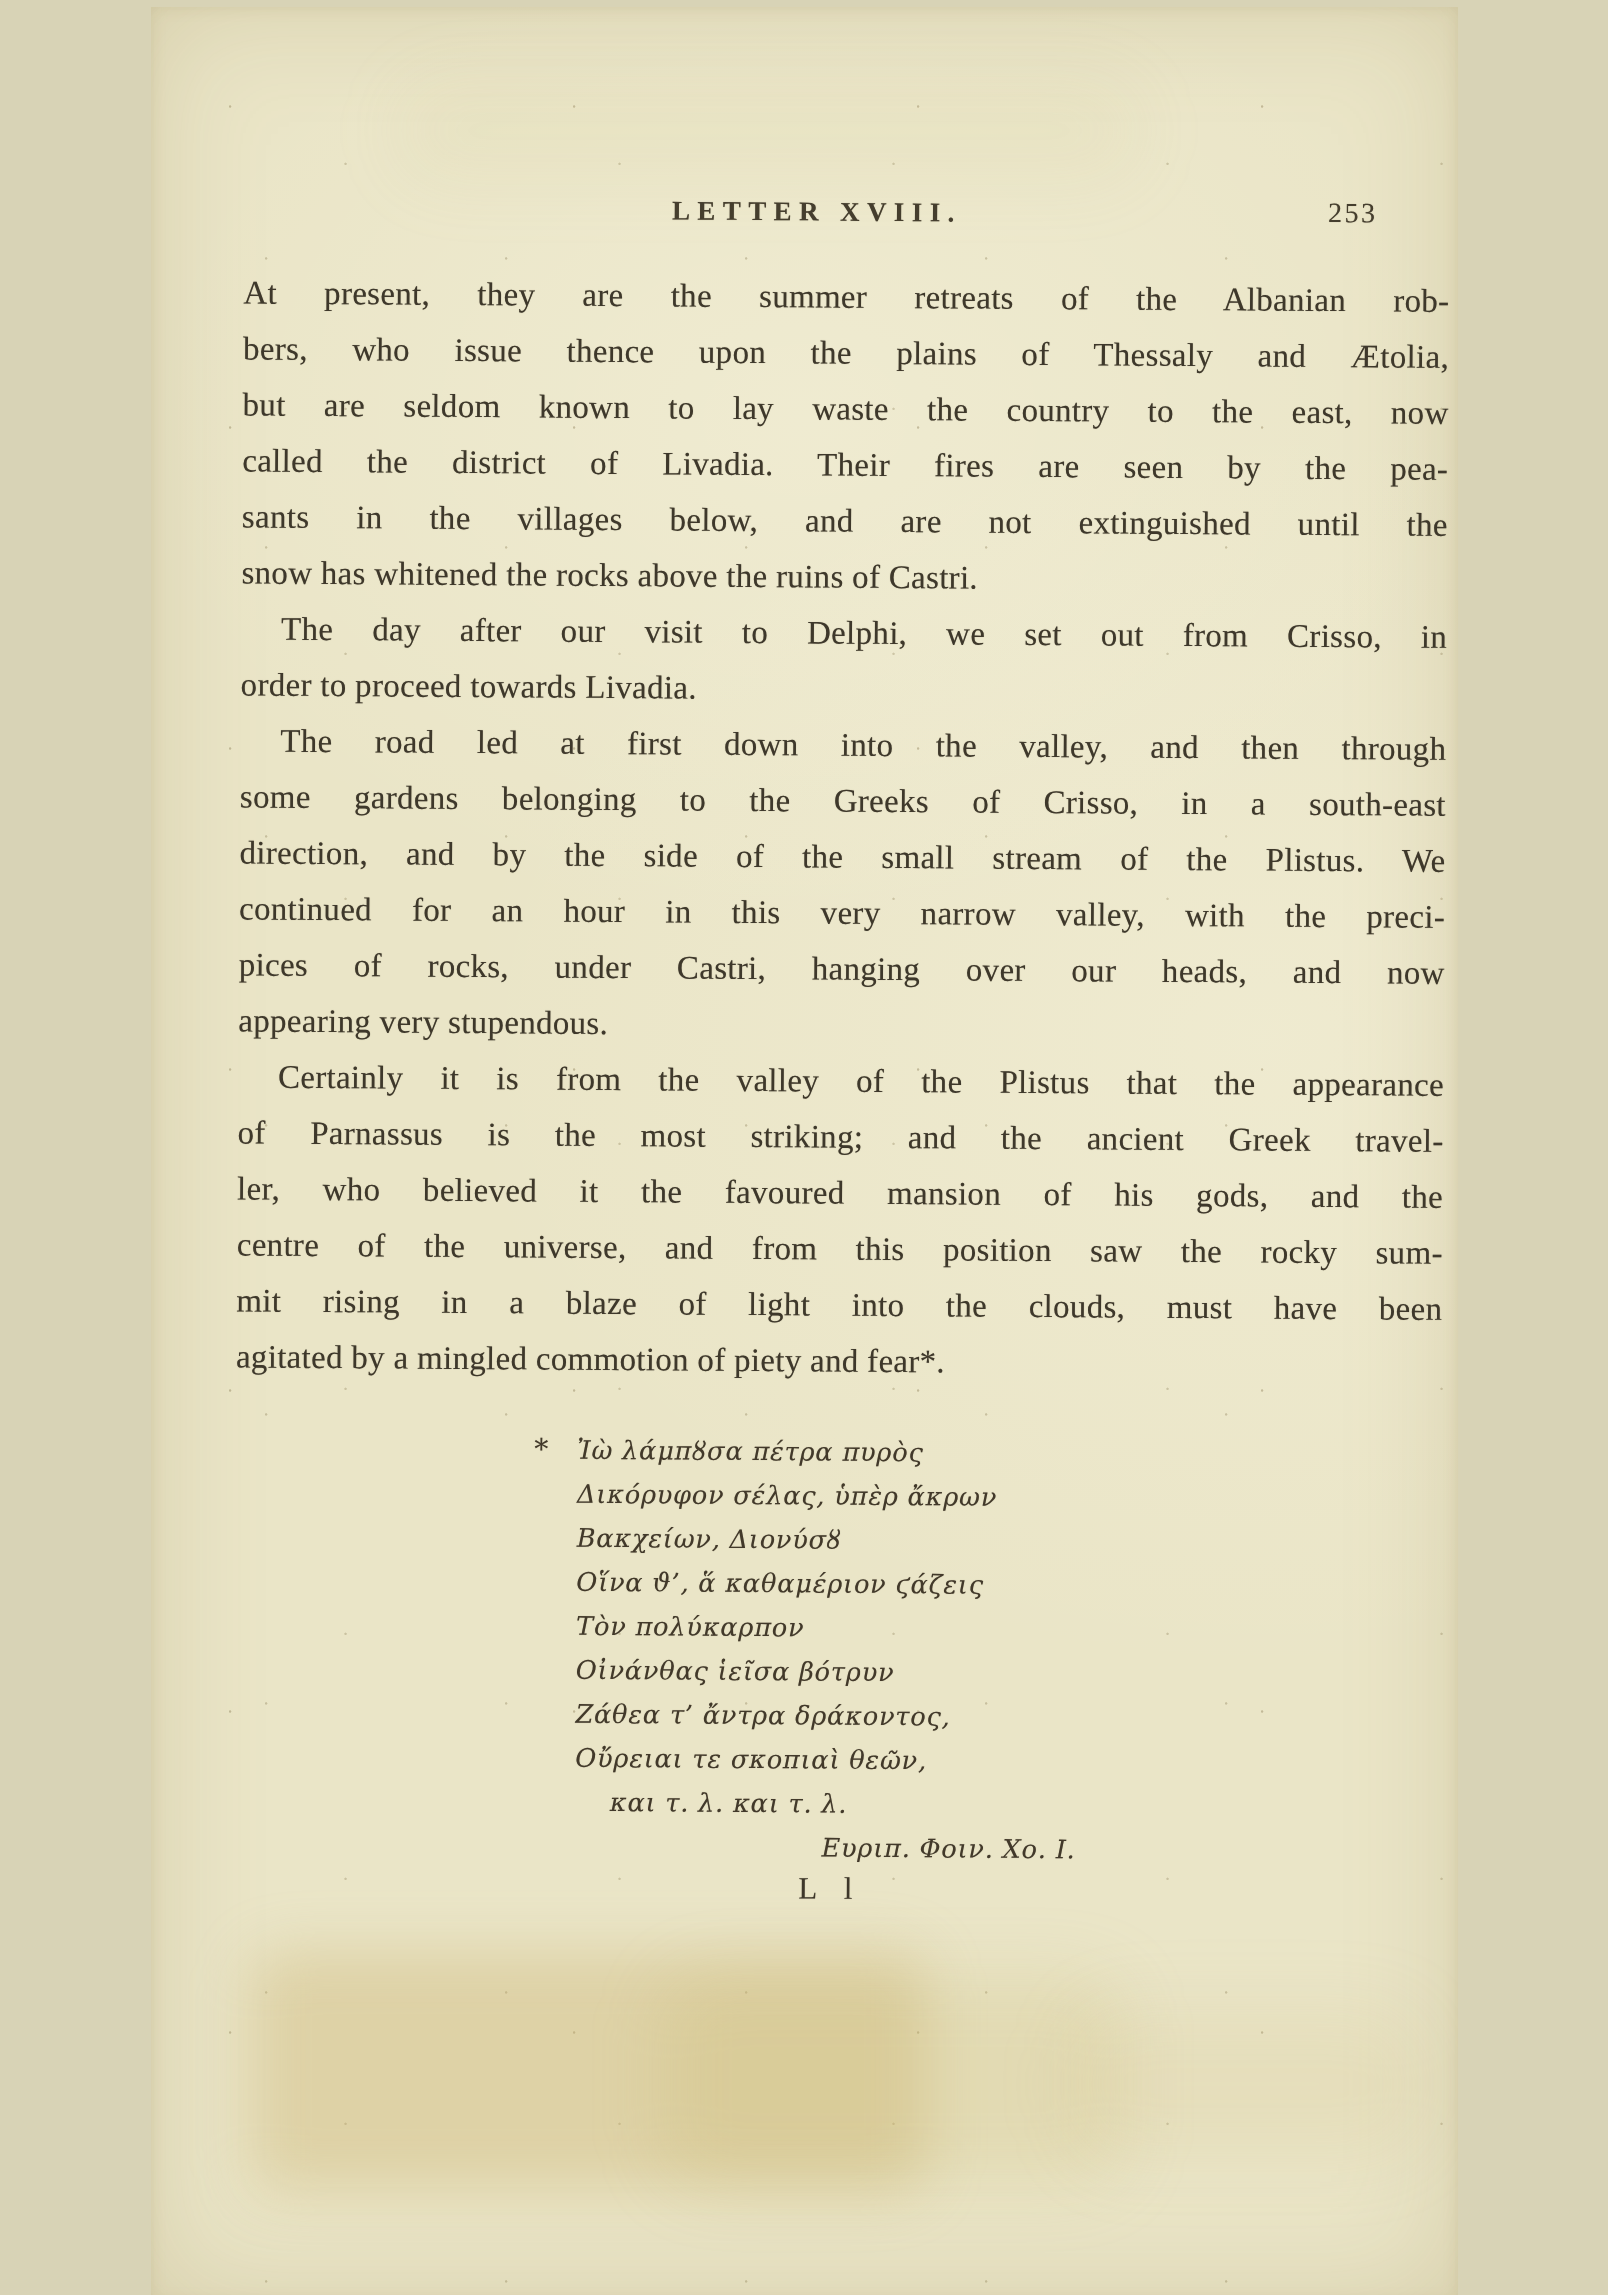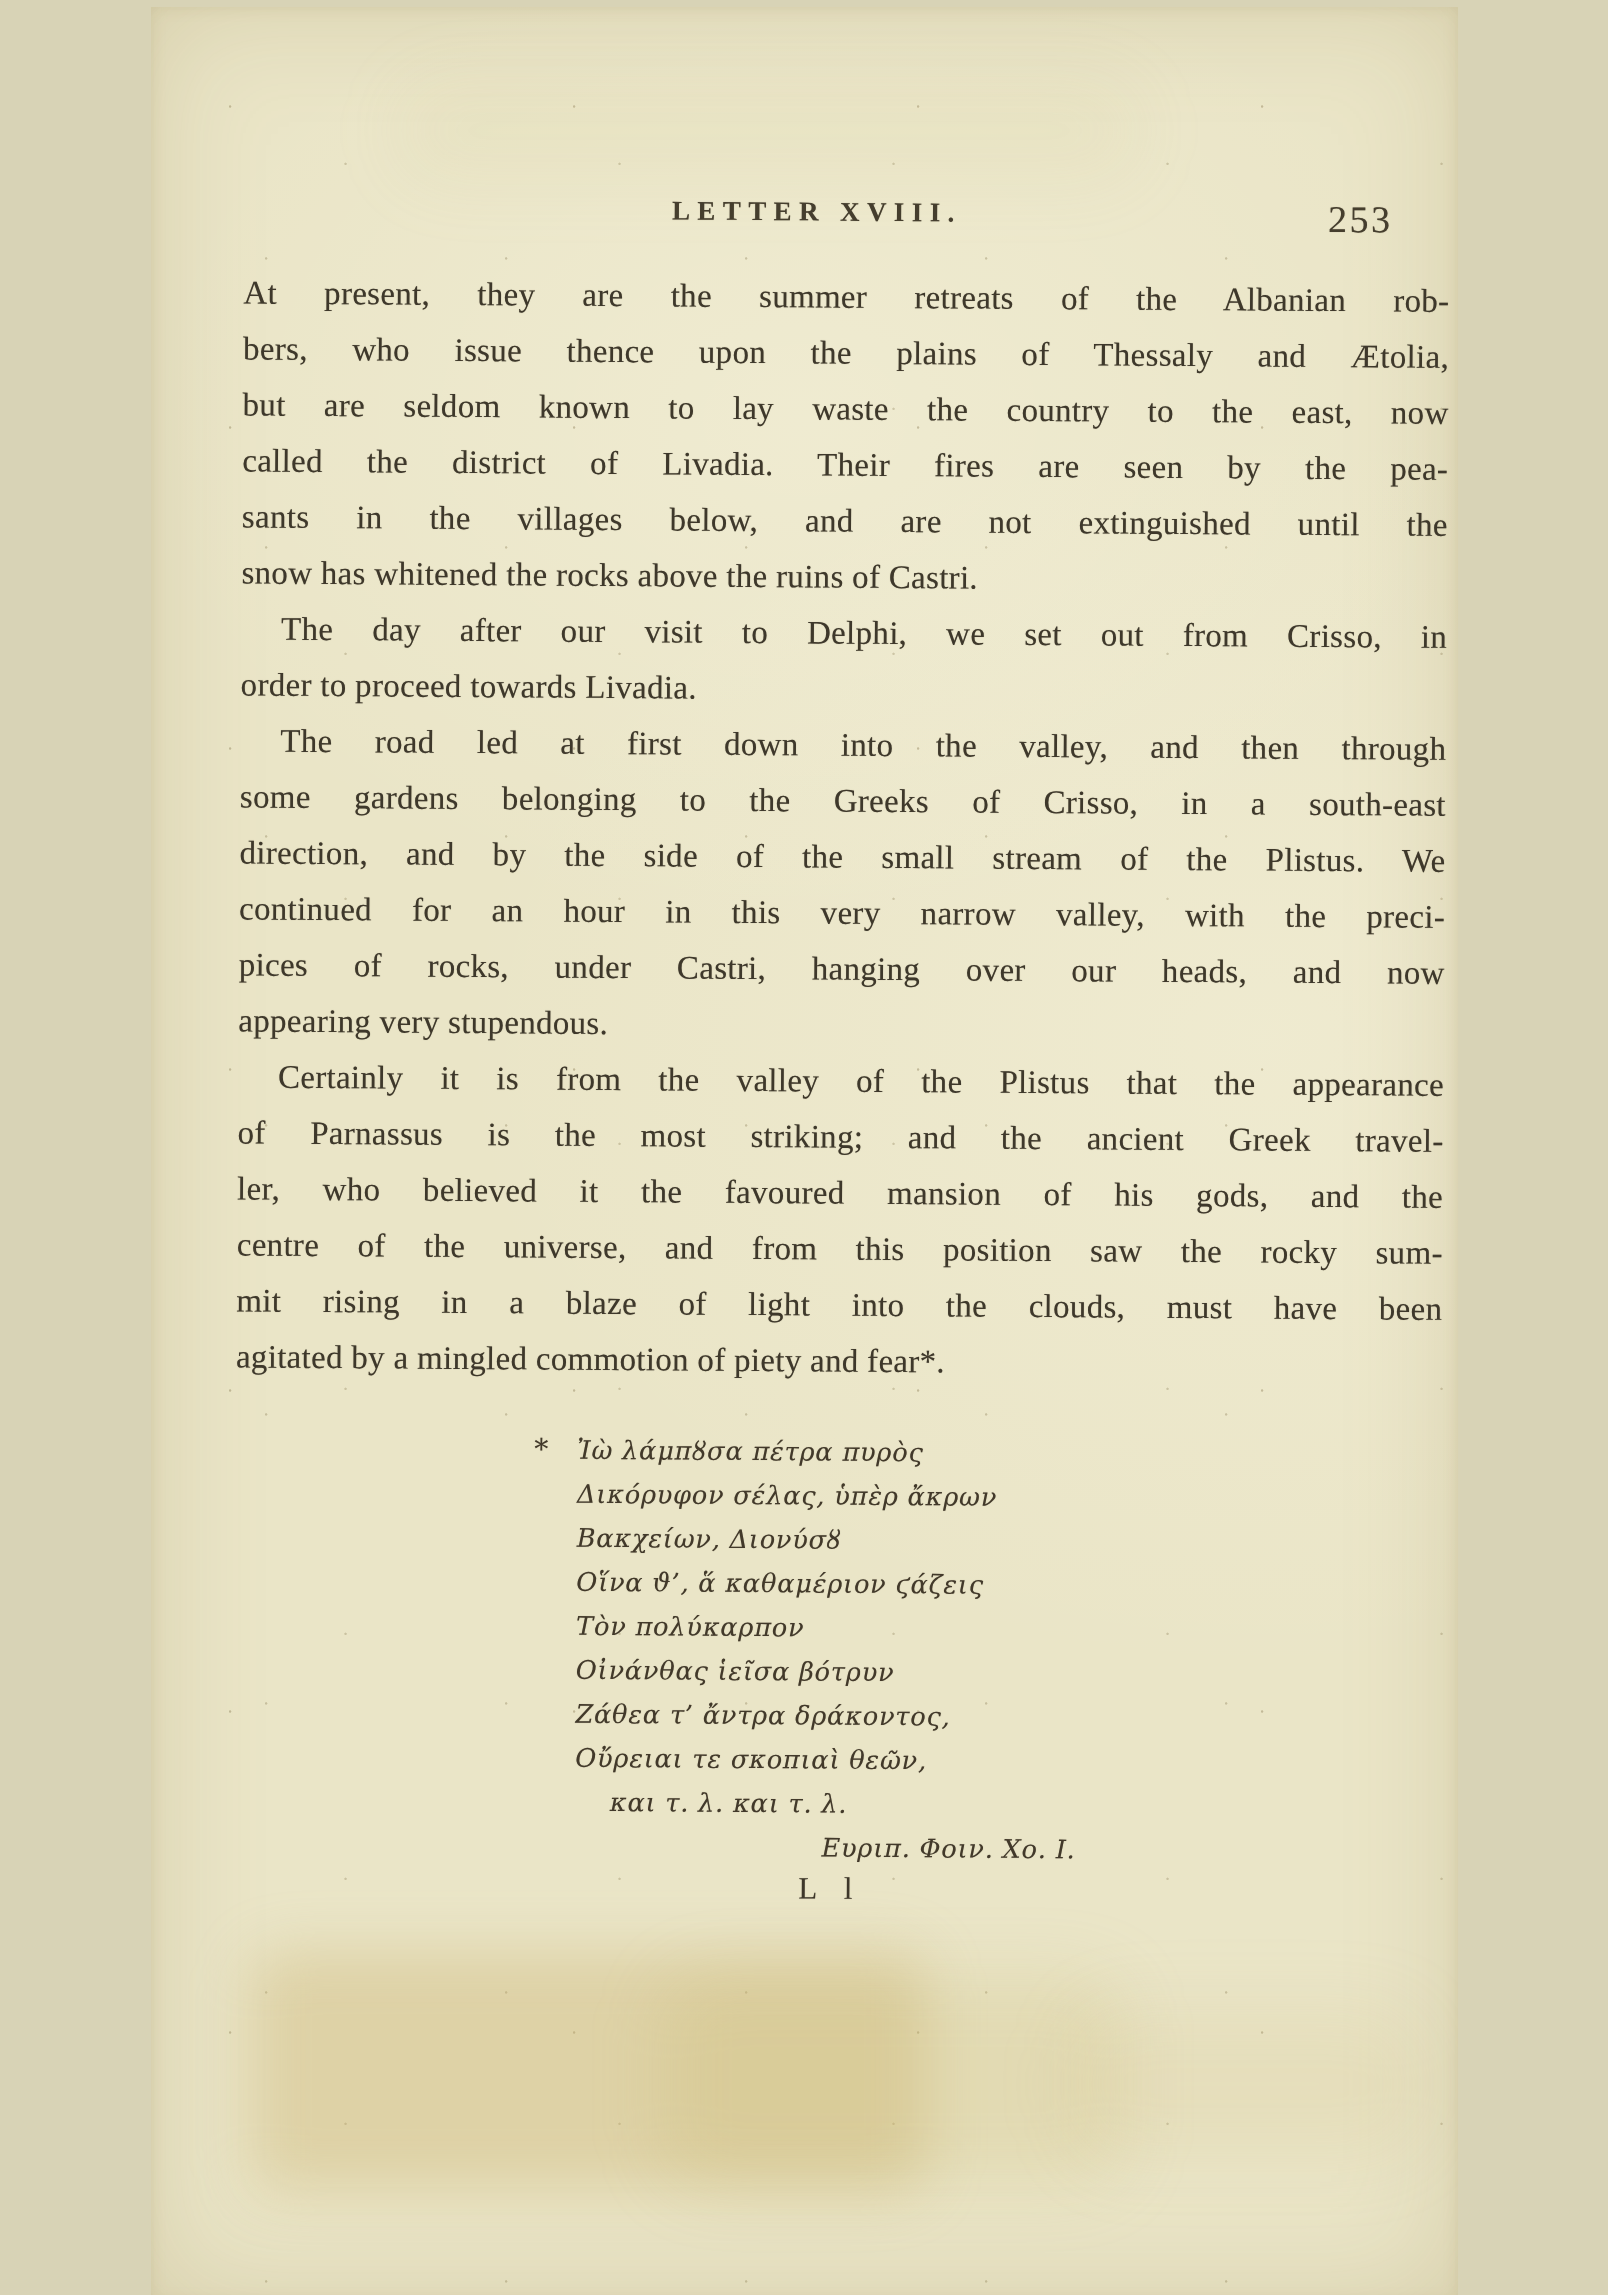--- a/index.html
+++ b/index.html
@@ -30,21 +30,21 @@
              background:rgba(202,180,108,0.22); filter:blur(33px); border-radius:49px; }
   .stain-c { position:absolute; left:923px; top:2003px; width:346px; height:148px;
              background:rgba(206,186,118,0.14); filter:blur(35px); border-radius:49px; }
   .stain-top { position:absolute; left:247px; top:74px; width:742px; height:99px;
              background:rgba(210,194,136,0.10); filter:blur(33px); border-radius:49px; }
 
   .running-header { position:absolute; top:190px; left:521px;
       font-size:27px; font-weight:700; letter-spacing:7.4px; color:#453e2e;
       text-shadow:0 0 0.8px rgba(64,56,38,0.45); }
   .page-number { position:absolute; top:187px; left:1177px;
-      font-size:38px; letter-spacing:2.5px; color:#453e2e;
+      font-size:28px; letter-spacing:2.5px; color:#453e2e;
       text-shadow:0 0 0.8px rgba(64,56,38,0.45); }
 
   .body-text { position:absolute; left:93px; top:262px; width:1206px;
       font-size:33px; line-height:56px; letter-spacing:0.3px;
       text-shadow:0 0 0.8px rgba(62,54,36,0.45); }
   .body-text .line { white-space:normal; }
   .body-text .line.j { text-align:justify; text-align-last:justify; }
   .body-text .line.ind { text-indent:40px; }
 
   .footnote { position:absolute; left:435px; top:1423px; width:907px;

